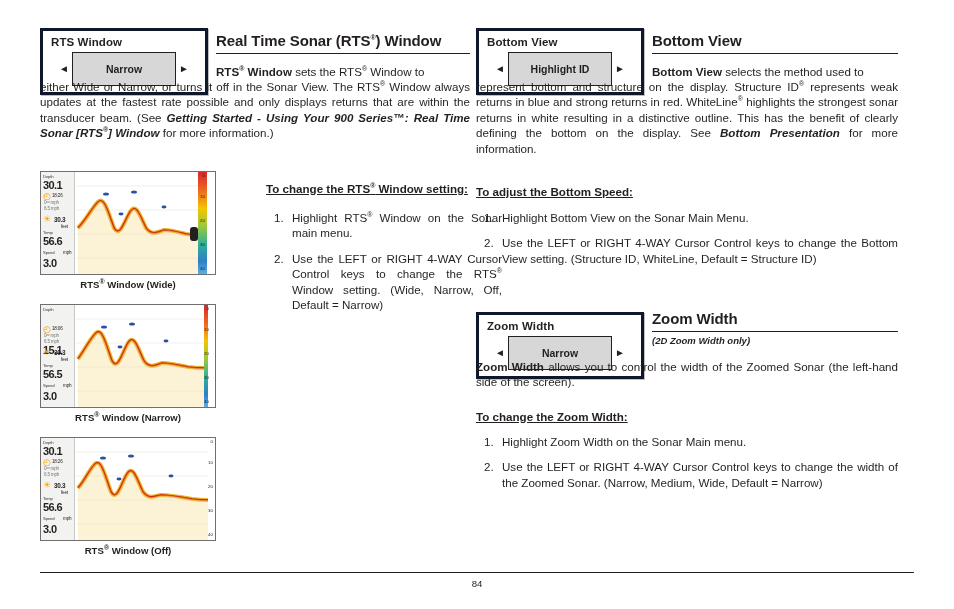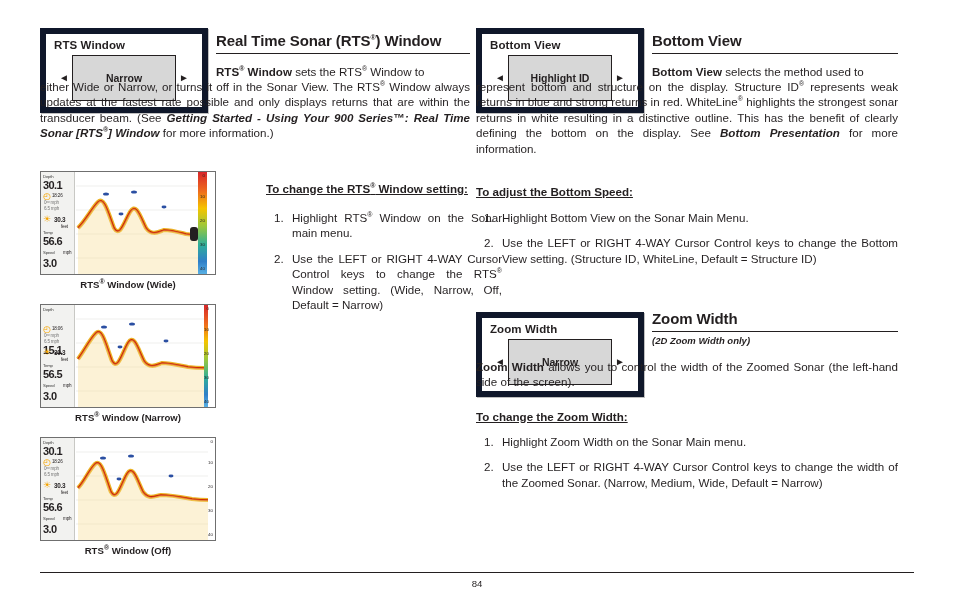--- a/index.html
+++ b/index.html
@@ -26,21 +26,21 @@
     width: 430px;
   }
   .col-right {
     position: absolute;
     left: 476px; top: 28px;
     width: 422px;
   }
 
   
   .menu-widget {
-    border: 6px solid #0f172a;
+    border: 3px solid #0f172a;
     background: #ffffff;
     box-shadow: 1px 1px 0 rgba(0,0,0,0.25);
     padding: 4px 6px 6px 6px;
     box-sizing: border-box;
   }
   .menu-widget .mw-title {
     font-size: 11.5px;
     font-weight: bold;
     color: #231f20;
     padding: 1px 2px 4px 2px;
@@ -59,21 +59,21 @@
   }
   .mw-value {
     flex: 0 0 auto;
     min-width: 104px;
     text-align: center;
     border: 1px solid #231f20;
     background: #d7d7d7;
     font-size: 10.5px;
     font-weight: bold;
     color: #231f20;
-    padding: 16px 10px;
+    padding: 10px 10px;
     box-sizing: border-box;
   }
 
   
   .sec-head {
     font-size: 15px;
     font-weight: bold;
     color: #231f20;
     border-bottom: 1.3px solid #231f20;
     padding-bottom: 4px;

